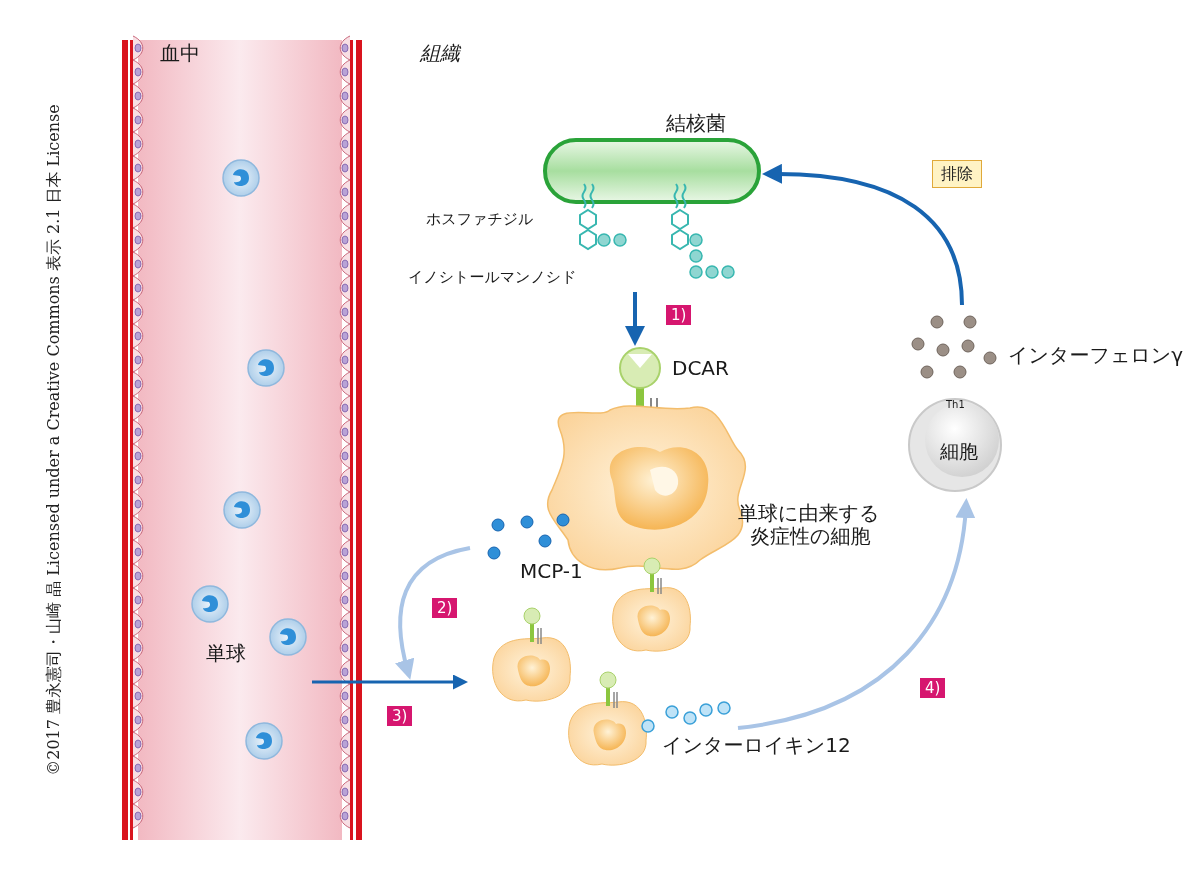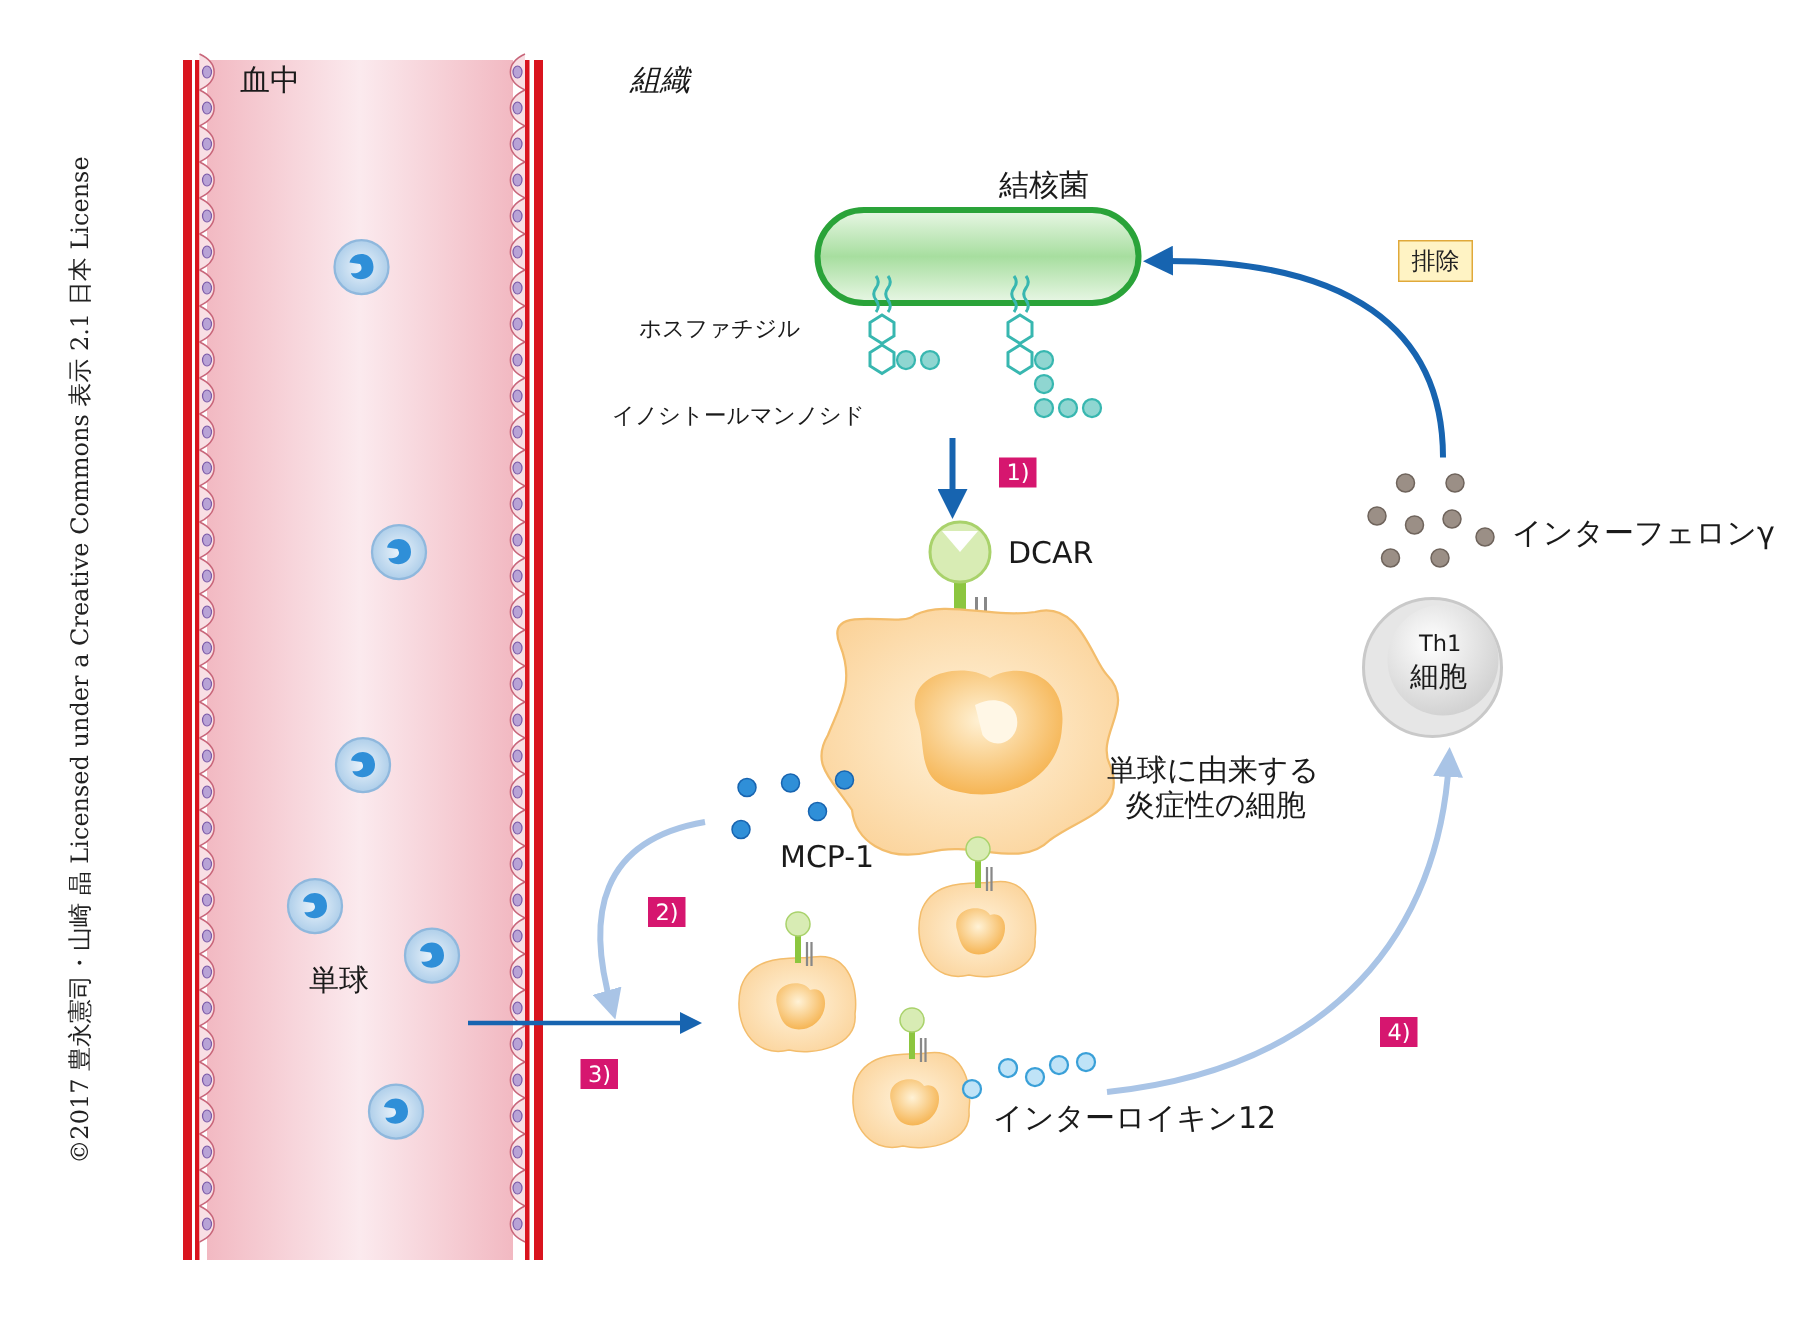--- a/index.html
+++ b/index.html
@@ -340,20 +340,20 @@
 <div class="lbl" style="left:622px; top:112px;margin-left:44px;">結核菌</div>
 <div class="lbl" style="left:426px; top:208px; font-size:15px;">ホスファチジル</div>
 <div class="lbl" style="left:408px; top:230px; font-size:15px;margin-top:36px;">イノシトールマンノシド</div>
 <div class="lbl" style="left:672px; top:357px;">DCAR</div>
 <div class="lbl" style="left:738px; top:502px;">単球に由来する</div>
 <div class="lbl" style="left:750px; top:525px;">炎症性の細胞</div>
 <div class="lbl" style="left:520px; top:560px;">MCP-1</div>
 <div class="lbl" style="left:206px; top:642px;">単球</div>
 <div class="lbl" style="left:662px; top:734px;">インターロイキン12</div>
 <div class="lbl" style="left:1008px; top:344px;">インターフェロンγ</div>
-<div class="lbl" style="left:946px; top:418px; font-size:15px;">Th1</div>
+<div class="lbl" style="left:946px; top:394px; font-size:10px;">Th1</div>
 <div class="lbl" style="left:940px; top:440px; font-size:19px;">細胞</div>
 <div class="tag-box" style="left:920px; top:160px;margin-left:12px;">排除</div>
 
 <div class="step" style="left:666px; top:305px;">1)</div>
 <div class="step" style="left:432px; top:598px;">2)</div>
 <div class="step" style="left:387px; top:706px;">3)</div>
 <div class="step" style="left:920px; top:678px;">4)</div>
 
 </body></html>

